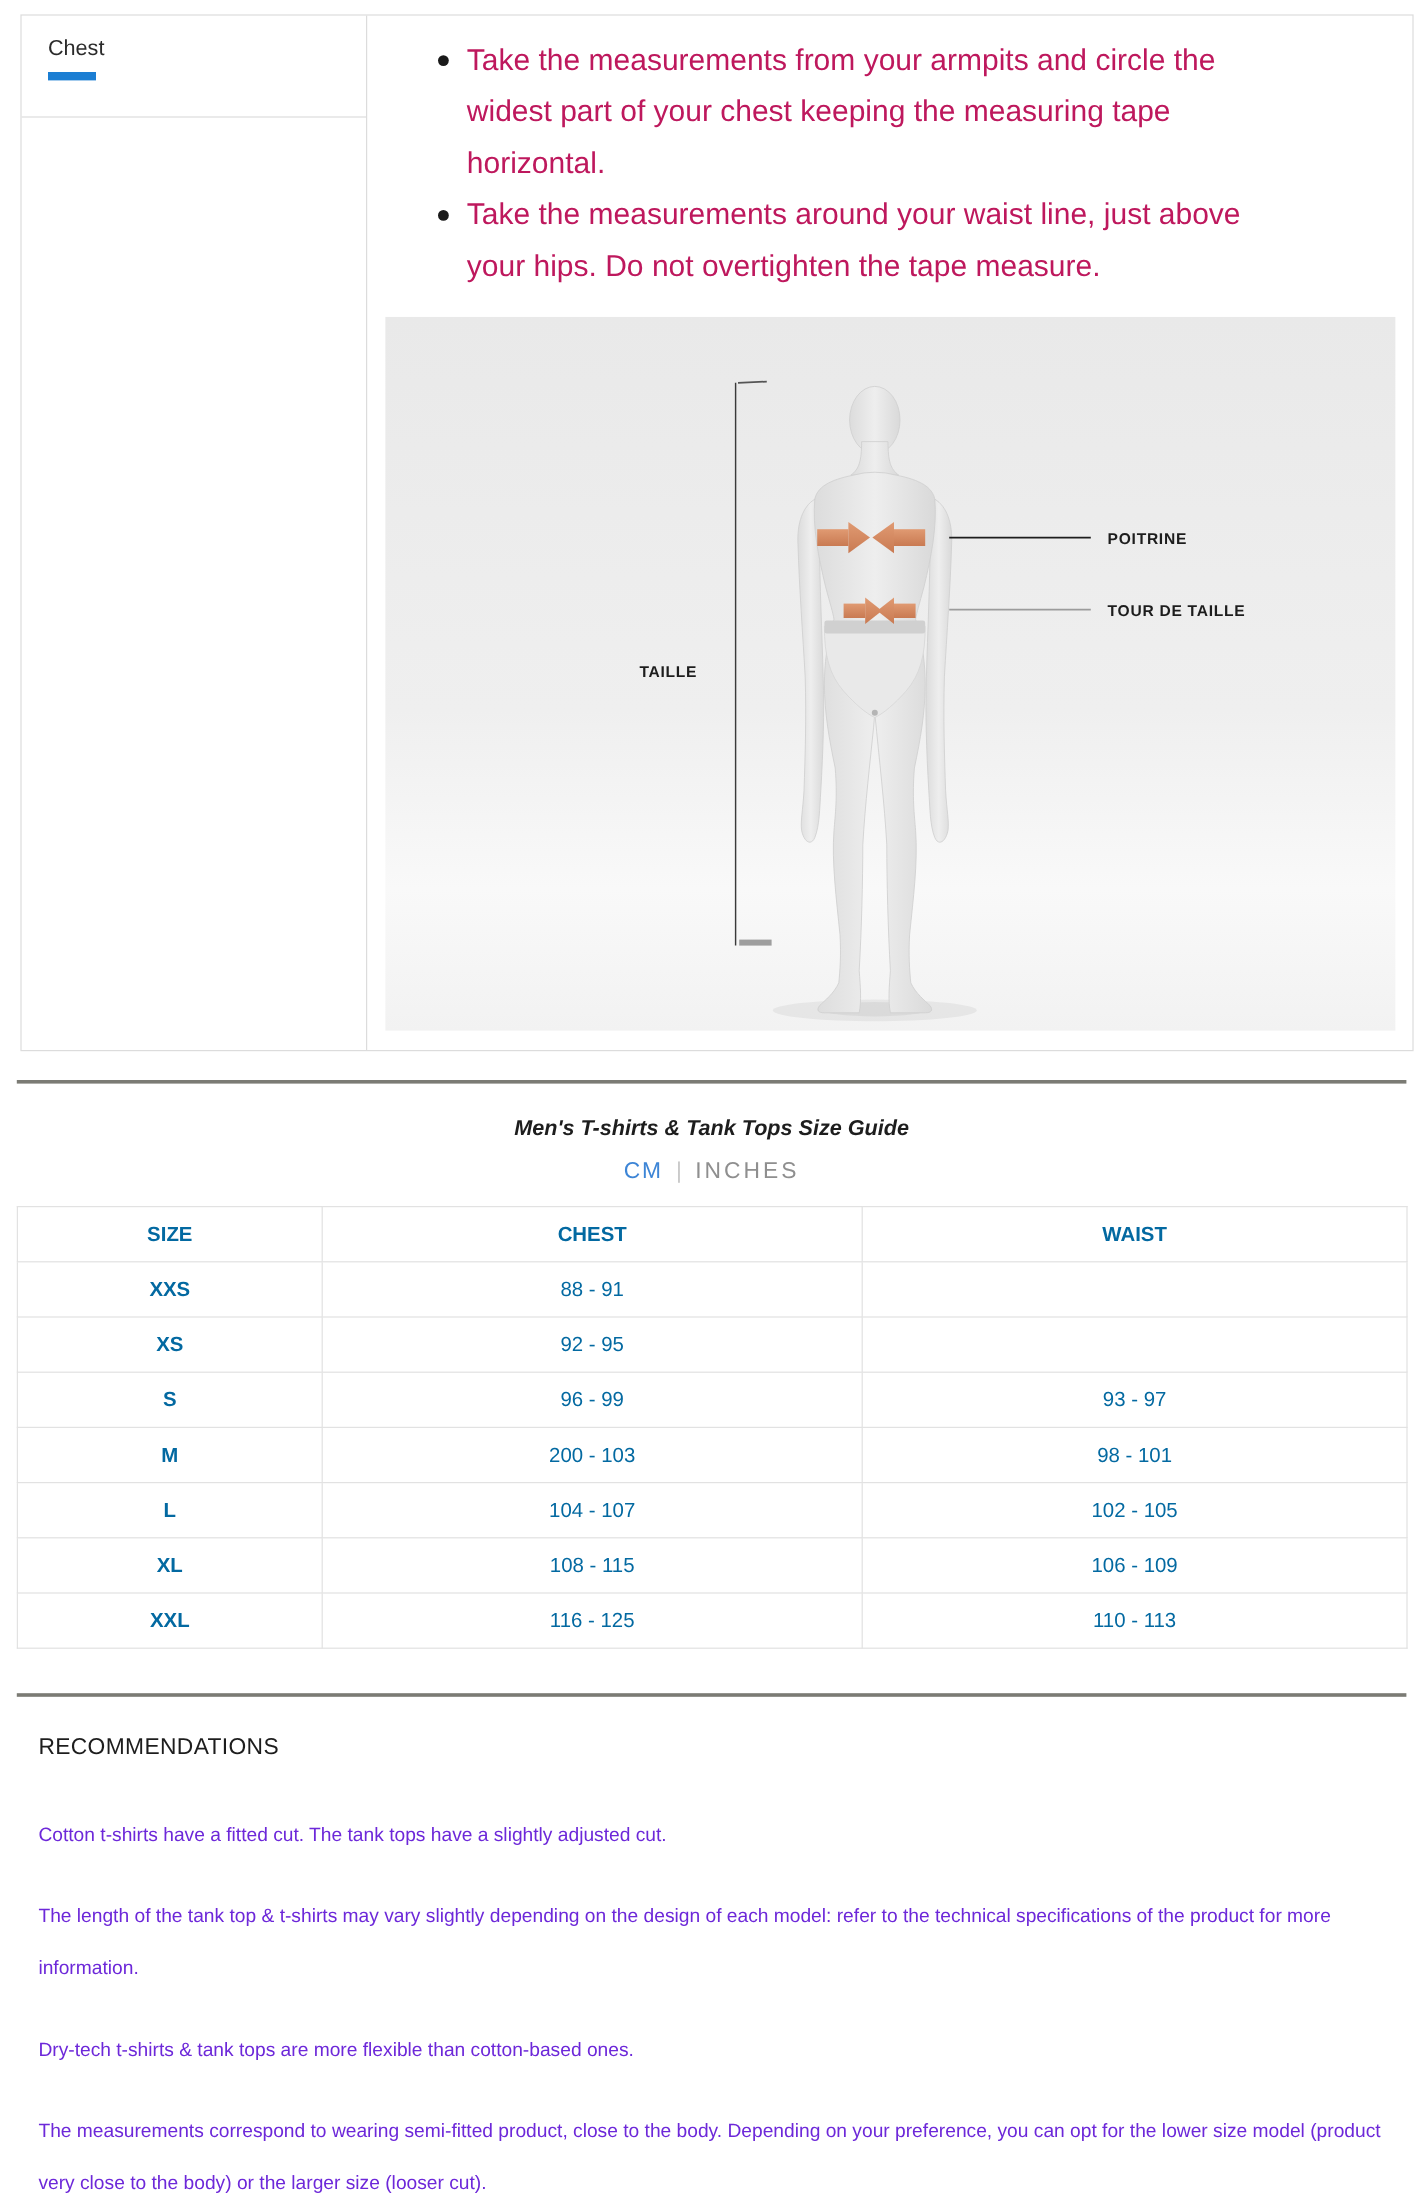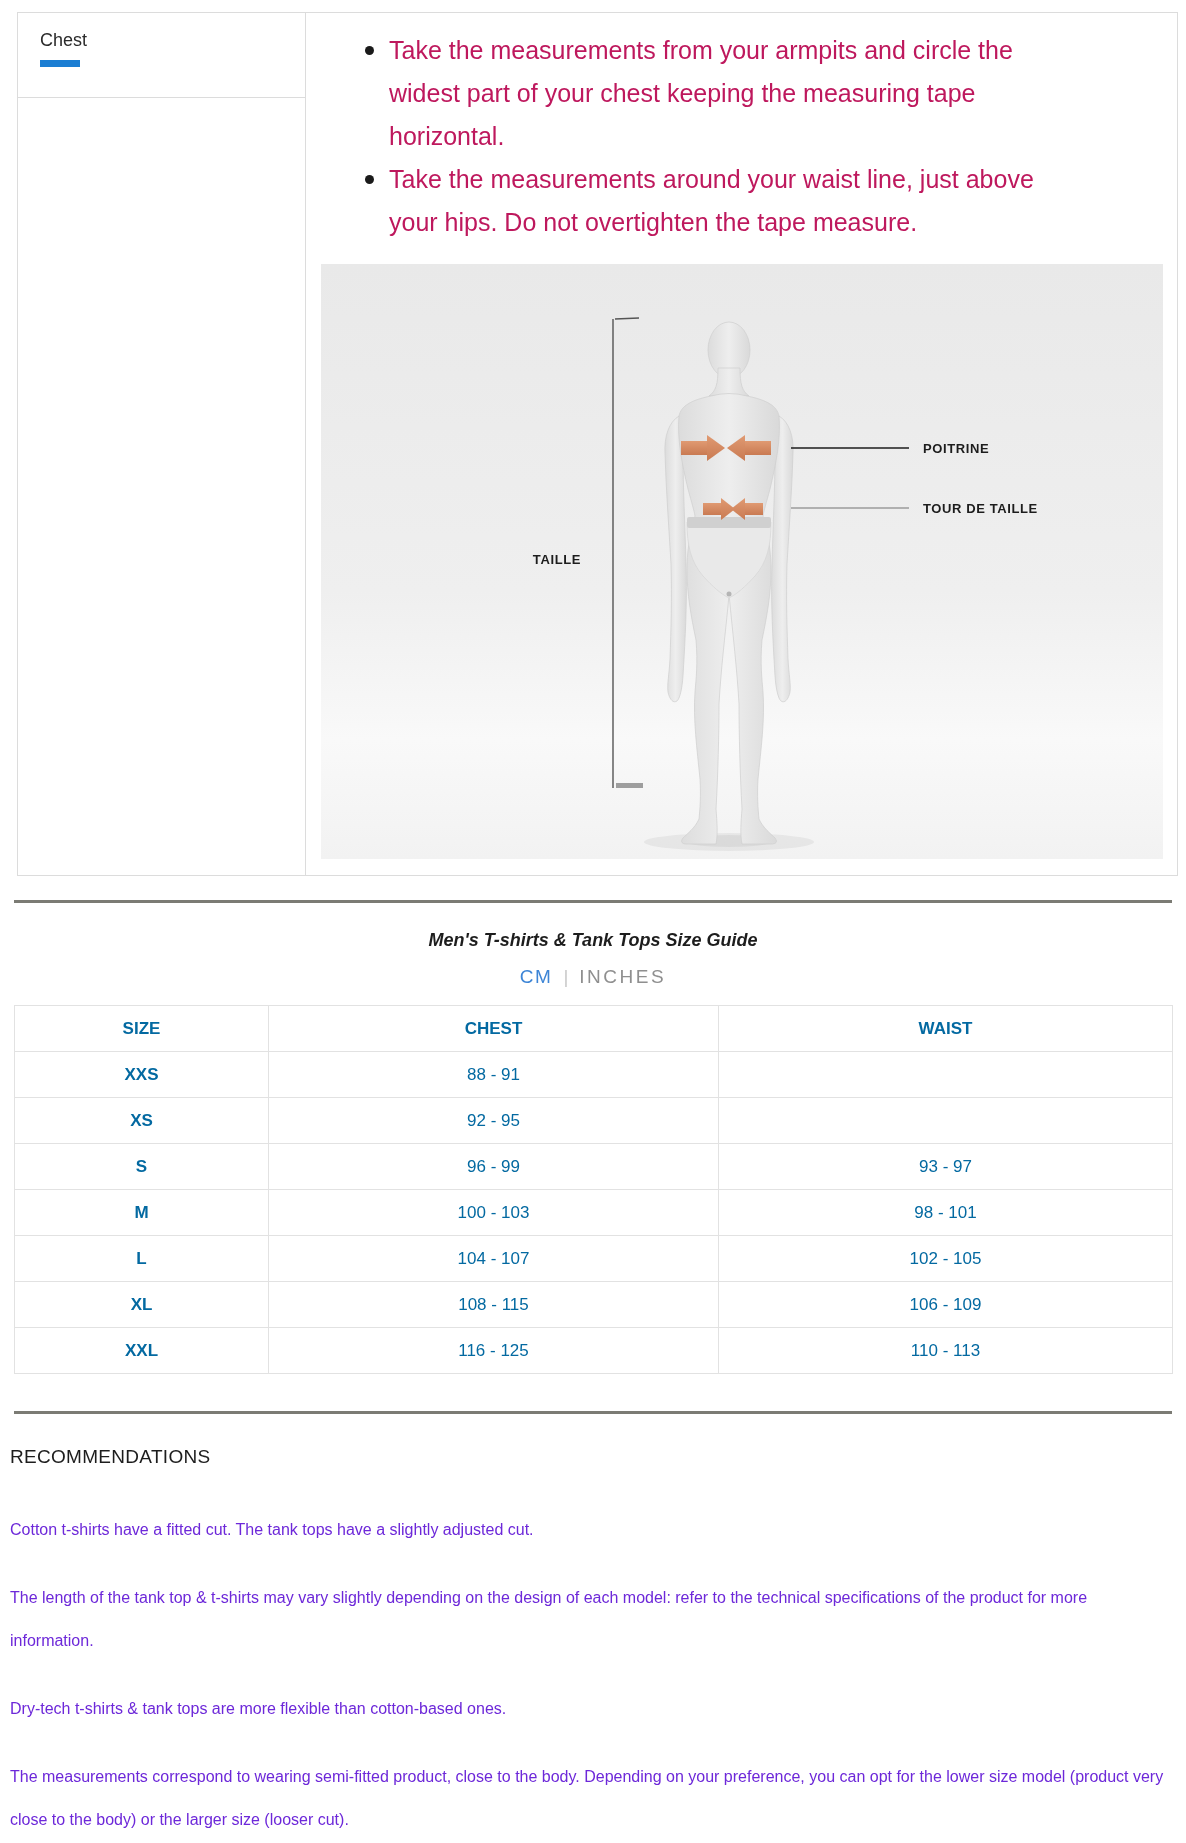--- a/index.html
+++ b/index.html
@@ -54,21 +54,21 @@
   .size-table th, .size-table td {
     border:1px solid #e2e2e2; height:46px;
     text-align:center; vertical-align:middle;
     font-size:17px; color:#0369a1; padding:0;
   }
   .size-table thead th { font-weight:bold; font-size:17px; }
   .size-table tbody th { font-weight:bold; }
   .size-table tbody td { font-weight:normal; }
 
   
-  .recs { margin:0 10px; }
+  .recs { margin:0 32px; }
   .recs h2 {
     margin:32px 0 0 0; font-size:19px; font-weight:normal;
     color:#1d1d1d; letter-spacing:0.3px;
   }
   .recs p { margin:25px 0 0 0; font-size:16px; line-height:43px; color:#6d28d9; max-width:1158px; }
   .recs p:first-of-type { margin-top:40px; }
 
   
   .diagram-label { font-family:"Liberation Sans", sans-serif; font-size:13px; font-weight:bold; fill:#1d1d1d; letter-spacing:0.6px; }
 </style>
@@ -223,21 +223,21 @@
         <td>92 - 95</td>
         <td></td>
       </tr>
       <tr>
         <th>S</th>
         <td>96 - 99</td>
         <td>93 - 97</td>
       </tr>
       <tr>
         <th>M</th>
-        <td>100 - 103</td>
+        <td>200 - 103</td>
         <td>98 - 101</td>
       </tr>
       <tr>
         <th>L</th>
         <td>104 - 107</td>
         <td>102 - 105</td>
       </tr>
       <tr>
         <th>XL</th>
         <td>108 - 115</td>

